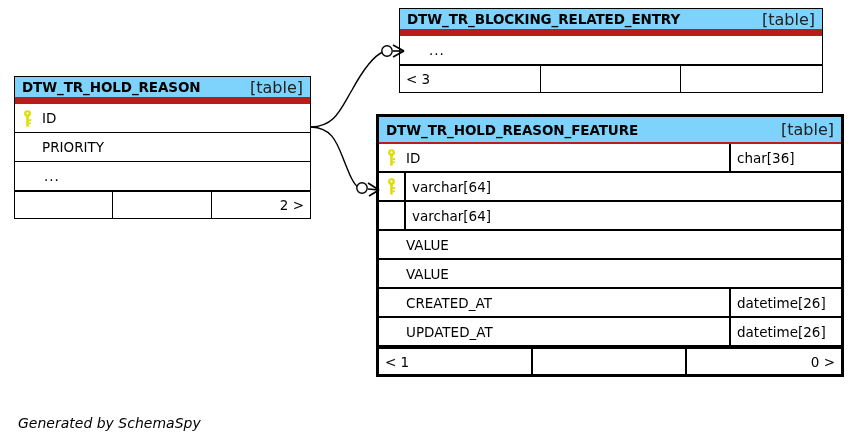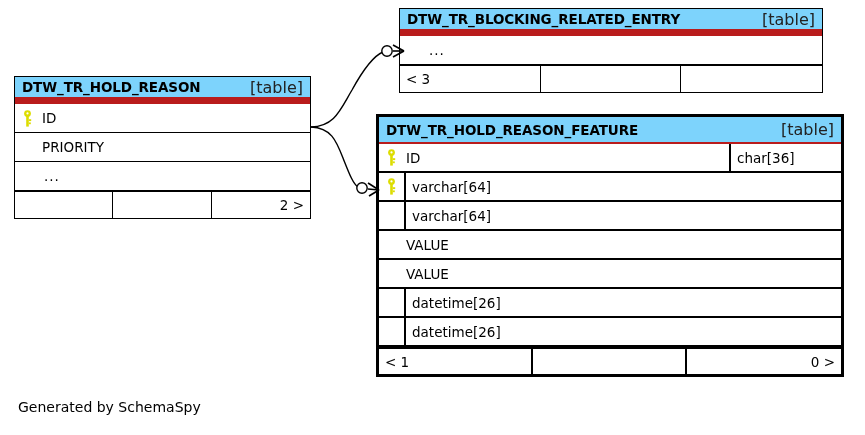--- a/index.html
+++ b/index.html
@@ -242,24 +242,26 @@
     <div class="tbl-row">
       <span class="col-key"></span>
       <span class="col-name">VALUE</span>
     </div>
     <div class="tbl-row">
       <span class="col-key"></span>
       <span class="col-name">VALUE</span>
     </div>
     <div class="tbl-row">
       <span class="col-key"></span>
+      <span class="col-name">CREATED_AT</span>
       <span class="col-type">datetime[26]</span>
     </div>
     <div class="tbl-row">
       <span class="col-key"></span>
+      <span class="col-name">UPDATED_AT</span>
       <span class="col-type">datetime[26]</span>
     </div>
       <div class="tbl-footer">
       <div class="foot-cell">&lt; 1</div>
       <div class="foot-cell"></div>
       <div class="foot-cell right">0 &gt;</div>
     </div>
     </div>
 
 <svg id="connectors" viewBox="0 0 865 435" width="865" height="435">
@@ -278,13 +280,13 @@
     <path d="M 311,127 C 331,128 336,140 343,158 C 349,173 353,184 358,187" fill="none" stroke="#000000" stroke-width="1.4"></path>
     <circle cx="362" cy="188" r="5.2" fill="#ffffff" stroke="#000000" stroke-width="1.4"></circle>
     <g stroke="#000000" stroke-width="1.6" fill="none">
       <path d="M 368,189 L 379,190"></path>
       <path d="M 379,190 L 368,183"></path>
       <path d="M 379,190 L 369,196"></path>
     </g>
   </g>
 </svg>
 
-<div class="caption" style="left:18px; top:399px;">Generated by SchemaSpy</div>
+<div class="caption" style="left:18px; top:415px;font-style:italic;">Generated by SchemaSpy</div>
 
 </body></html>

